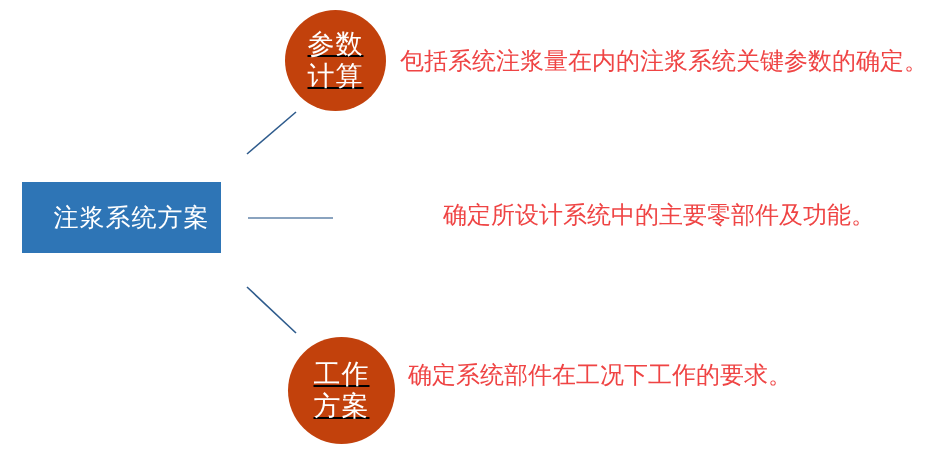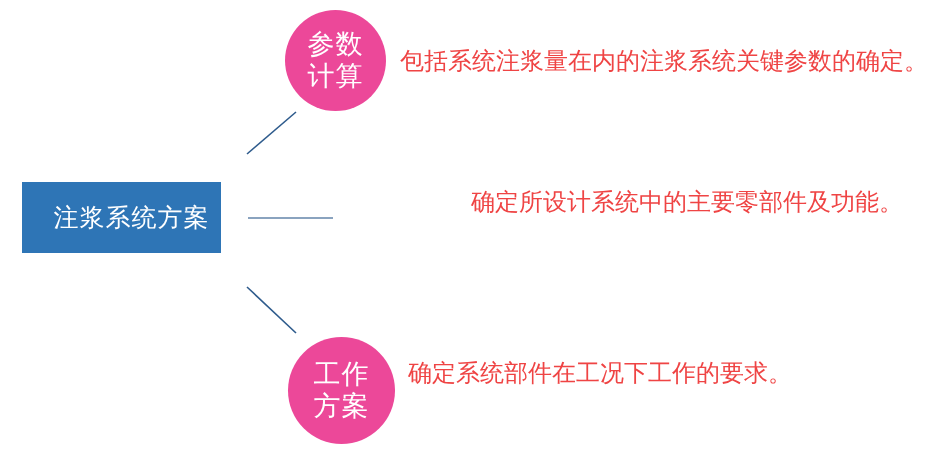--- a/index.html
+++ b/index.html
@@ -52,24 +52,25 @@
     font-size: 25px;
     letter-spacing: 1px;
     line-height: 1;
     white-space: nowrap;
   }
 
   
   .branch-circle {
     position: absolute;
     border-radius: 50%;
-    background: #ec4899;
+    background: #c2410c;
     display: flex;
     align-items: center;
     justify-content: center;
+    text-decoration: underline;
   }
   .branch-circle .circle-label {
     color: #ffffff;
     font-size: 27px;
     line-height: 1.16;
     letter-spacing: 1px;
     white-space: pre-line;
   }
 
   #circle-1 { left: 285px; top: 10px;  width: 101px; height: 101px; }
@@ -78,22 +79,22 @@
 
   
   .branch-desc {
     position: absolute;
     color: #ef4444;
     font-size: 24px;
     line-height: 1.2;
     white-space: nowrap;
   }
   #desc-1 { left: 400px; top: 47px; }
-  #desc-2 { left: 443px; top: 188px; margin-left: 28px; }
-  #desc-3 { left: 408px; top: 361px; font-family: Liberation Mono, monospace; }
+  #desc-2 { left: 443px; top: 201px; }
+  #desc-3 { left: 408px; top: 361px; }
 </style>
 </head>
 <body>
 
 <div id="diagram-canvas">
 
   <svg id="connectors" viewBox="0 0 948 456" width="948" height="456">
     <line x1="247" y1="154" x2="296" y2="112" stroke="#2E5B8C" stroke-width="1.6"></line>
     <line x1="248" y1="218" x2="333" y2="218" stroke="#2E5B8C" stroke-width="1.6" opacity="0.75"></line>
     <line x1="247" y1="287" x2="296" y2="333" stroke="#2E5B8C" stroke-width="1.6"></line>

